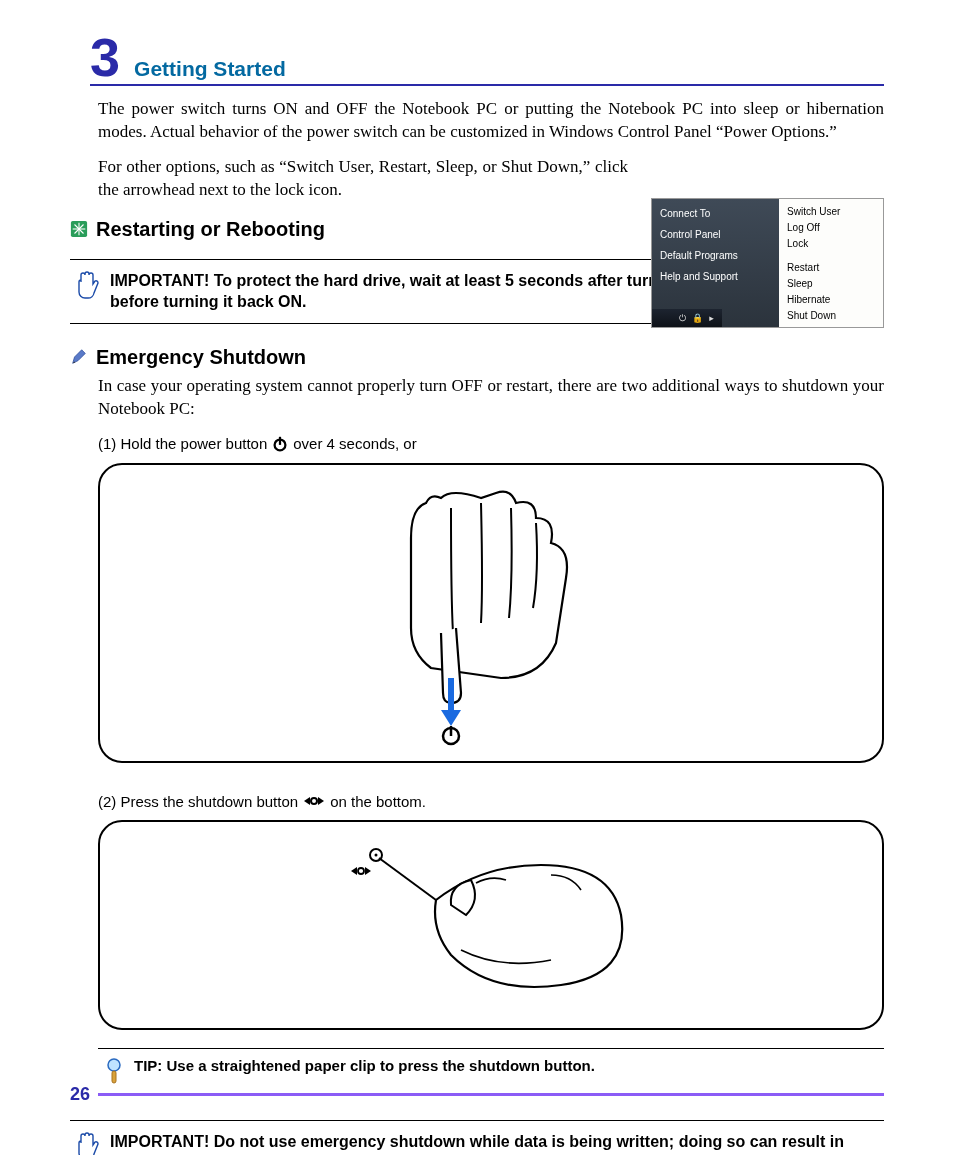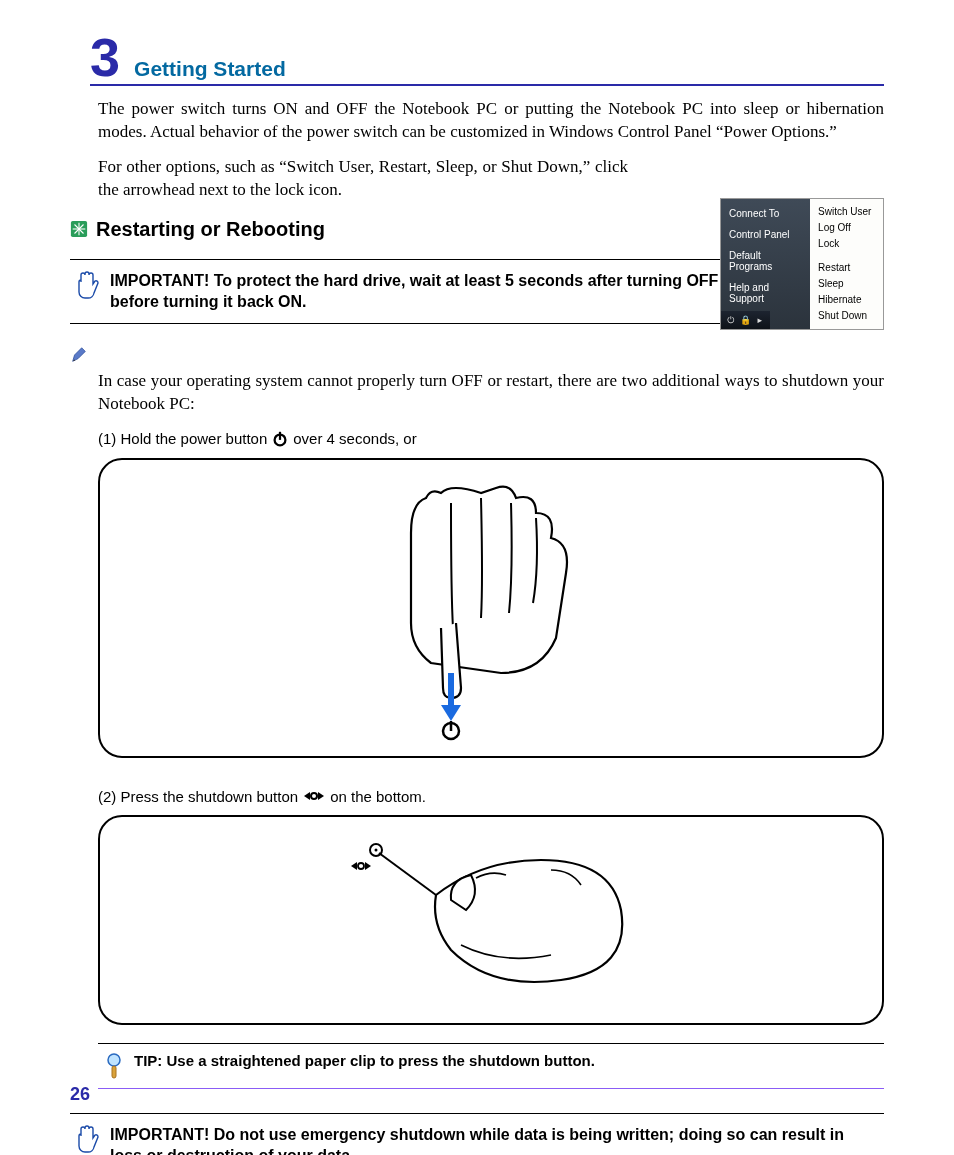--- a/index.html
+++ b/index.html
@@ -61,21 +61,21 @@
     margin-left: 28px;
     text-align: justify;
     margin-bottom: 12px;
   }
   .body-text-narrow { max-width: 530px; }
   .bold { font-weight: 700; }
   .float-box {
     position: absolute;
     top: 198px;
     right: 70px;
-    width: 164px;
+    width: 233px;
     border: 1px solid #999;
     font-family: "Segoe UI", Arial, sans-serif;
     font-size: 10px;
     display: flex;
     background: #fff;
   }
   .float-left {
     width: 55%;
     background: linear-gradient(#3f4a57,#2b333c);
     color: #fff;
@@ -143,21 +143,21 @@
     display: flex;
     align-items: center;
     justify-content: center;
     background: #fff;
   }
   .illus-box.short { height: 210px; }
   .tip-box {
     display: flex;
     align-items: flex-start;
     border-top: 1px solid #000;
-    border-bottom: 1px solid #8b5cf6;
+    border-bottom: 3px solid #8b5cf6;
     padding: 8px 6px;
     margin-top: 18px;
   }
   .tip-icon { width: 20px; margin-right: 10px; flex-shrink:0; }
   .tip-text {
     font-family: Arial, Helvetica, sans-serif;
     font-size: 15px;
     font-weight: 700;
     text-align: justify;
   }
@@ -230,20 +230,21 @@
   </svg>
   <div class="callout-text">IMPORTANT!  To protect the hard drive, wait at least 5 seconds after turning OFF your Notebook PC before turning it back ON.</div>
 </div>
 
 <div class="section">
   <div class="section-heading-row">
     <svg class="section-icon" viewBox="0 0 20 20">
       <path d="M3 17 L5 10 L13 2 L17 6 L9 14 Z" fill="#5a7ac8" stroke="#2a4a98" stroke-width="0.8"></path>
       <path d="M3 17 L5 15 L6 16 Z" fill="#333"></path>
     </svg>
+    <span class="heading-h2">Emergency Shutdown</span>
   </div>
   <p class="body-text">In case your operating system cannot properly turn OFF or restart, there are two additional ways to shutdown your Notebook PC:</p>
 
   <div class="emg-cols">
 
     <div class="emg-col">
       <div class="emg-label">
         <span>(1) Hold the power button</span>
         <svg class="inline-icon" width="18" height="18" viewBox="0 0 20 20">
           <circle cx="10" cy="11" r="6" fill="none" stroke="#000" stroke-width="2.5"></circle>

